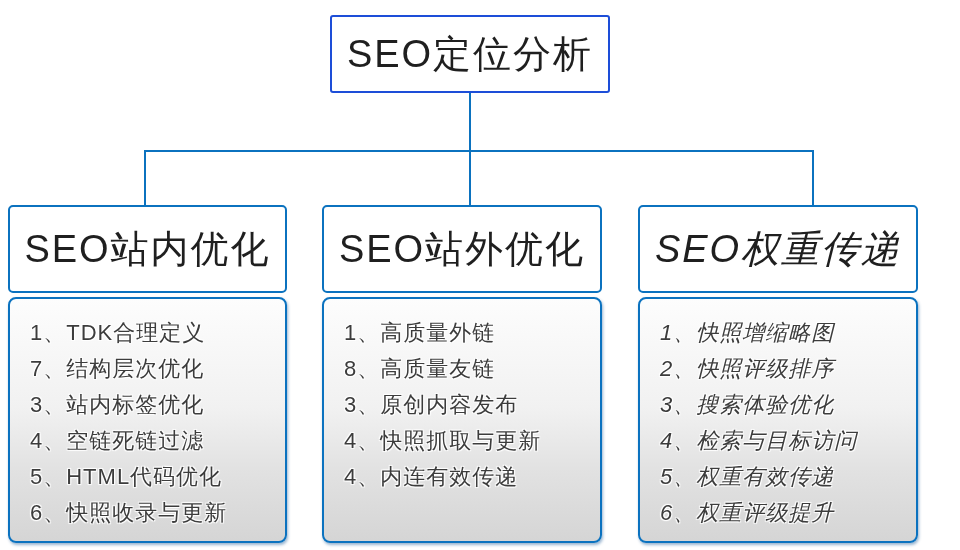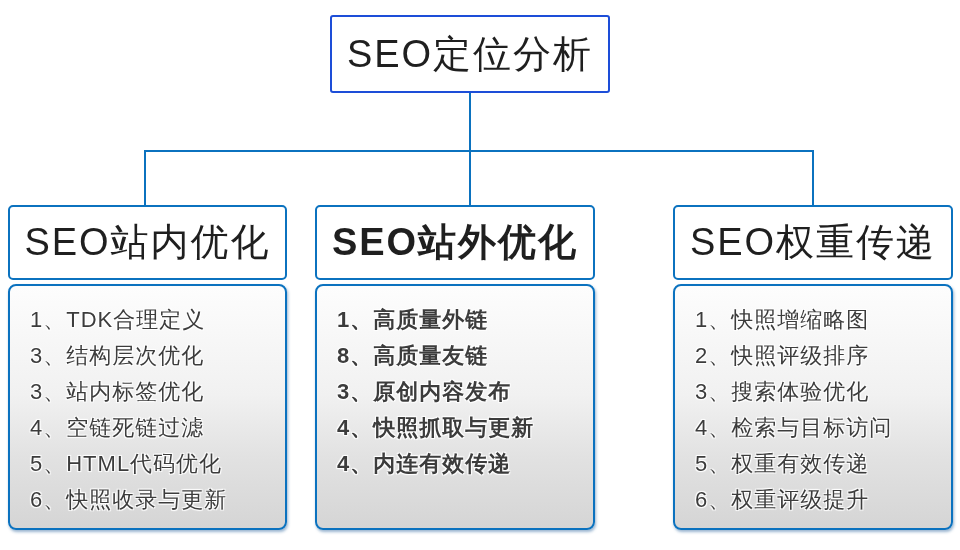--- a/index.html
+++ b/index.html
@@ -45,21 +45,21 @@
   }
   .column {
     position: absolute;
     top: 205px;
   }
   .header {
     box-sizing: border-box;
     border: 2px solid #0b72bf;
     background: #ffffff;
     border-radius: 5px;
-    height: 75px;
+    height: 88px;
     display: flex;
     align-items: center;
     justify-content: center;
     font-size: 38px;
     letter-spacing: 2px;
     color: #1f1f1f;
   }
   .list {
     box-sizing: border-box;
     margin-top: 4px;
@@ -74,22 +74,22 @@
     height: 36px;
     line-height: 36px;
     font-size: 22px;
     letter-spacing: 1px;
     color: #3c3c3c;
     white-space: nowrap;
     text-shadow: 1px 1px 1px #ffffff, -1px -1px 1px #ffffff,
                  1px -1px 1px #ffffff, -1px 1px 1px #ffffff;
   }
   .col-1 { left: 8px;   width: 279px; }
-  .col-2 { left: 315px; width: 280px; font-weight: bold; }
-  .col-3 { left: 673px; width: 280px; }
+  .col-2 { left: 322px; width: 280px; }
+  .col-3 { left: 638px; width: 280px; font-style: italic; }
 </style>
 </head>
 <body>
 
 <div class="canvas">
 
   <div class="node root">
     <span>SEO定位分析</span>
   </div>
 
@@ -98,21 +98,21 @@
   <div class="line v" style="left:144px; top:150px; height:55px;"></div>
   <div class="line v" style="left:469px; top:150px; height:55px;"></div>
   <div class="line v" style="left:812px; top:150px; height:55px;"></div>
 
   <div class="column col-1">
     <div class="header">
       <span>SEO站内优化</span>
     </div>
     <div class="list">
       <div class="list-item">1、TDK合理定义</div>
-      <div class="list-item">3、结构层次优化</div>
+      <div class="list-item">7、结构层次优化</div>
       <div class="list-item">3、站内标签优化</div>
       <div class="list-item">4、空链死链过滤</div>
       <div class="list-item">5、HTML代码优化</div>
       <div class="list-item">6、快照收录与更新</div>
     </div>
   </div>
 
   <div class="column col-2">
     <div class="header">
       <span>SEO站外优化</span>

